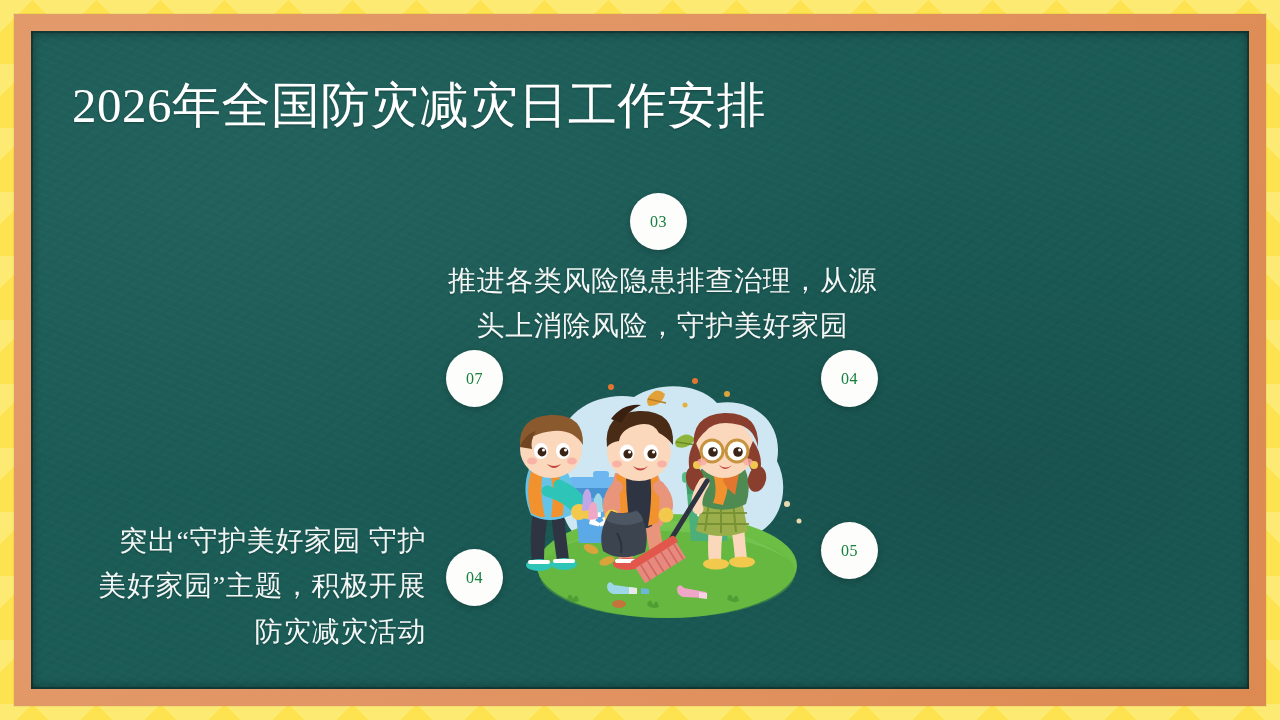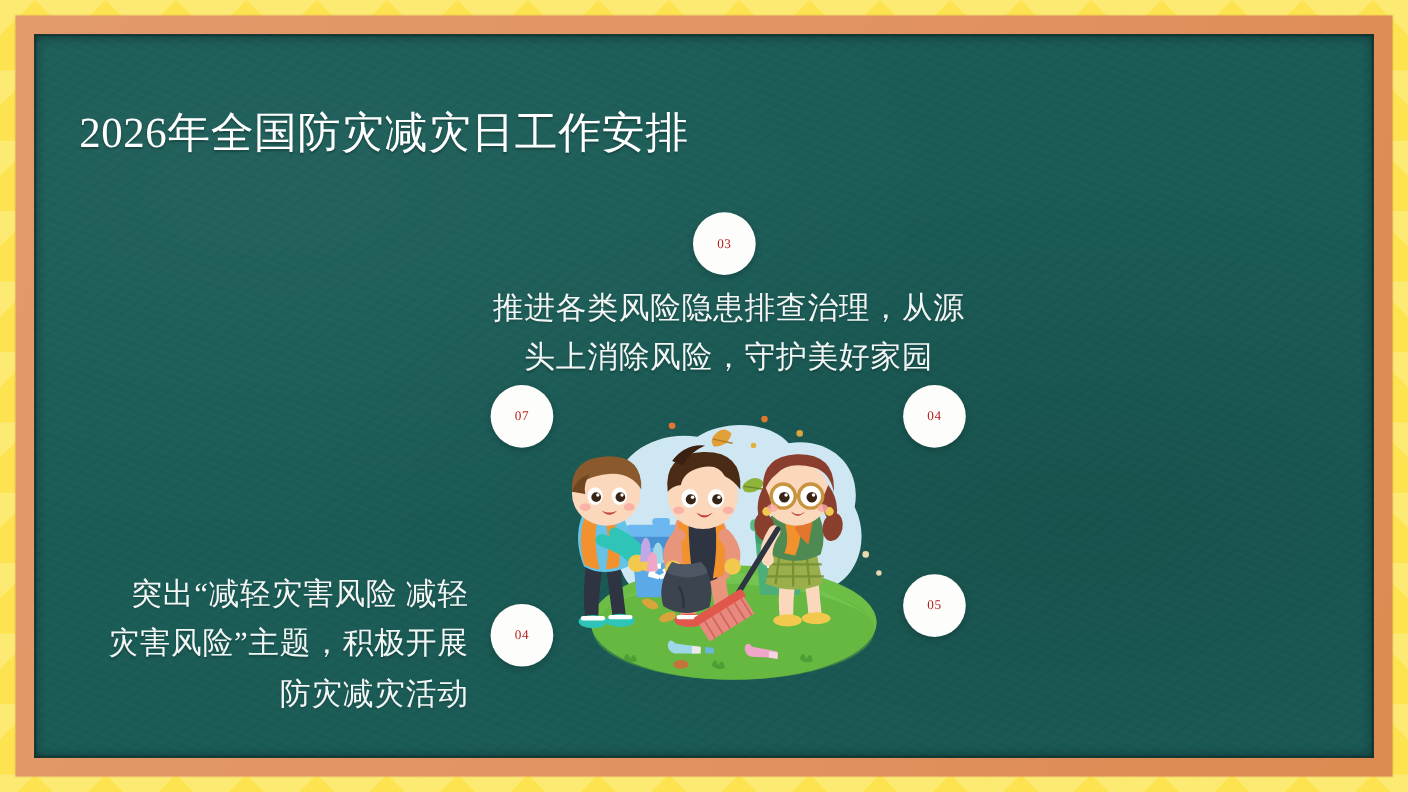--- a/index.html
+++ b/index.html
@@ -38,32 +38,32 @@
       repeating-linear-gradient(22deg,rgba(255,255,255,.012) 0px,rgba(255,255,255,.012) 2px,transparent 2px,transparent 7px),
       repeating-linear-gradient(-38deg,rgba(0,0,0,.022) 0px,rgba(0,0,0,.022) 3px,transparent 3px,transparent 9px);
     box-shadow:inset 0 0 0 2px rgba(0,0,0,.22),
                inset 0 3px 10px rgba(0,0,0,.30),
                inset 0 -3px 10px rgba(0,0,0,.22);
     overflow:hidden;
   }
 
   
   .title{
-    position:absolute;left:41px;top:67px;
-    font-size:39px;line-height:1.25;letter-spacing:.5px;
+    position:absolute;left:41px;top:44px;
+    font-size:49px;line-height:1.25;letter-spacing:.5px;
     color:#FFFFFF;white-space:nowrap;
     text-shadow:0 1px 2px rgba(0,0,0,.28);
   }
 
   
   .num-circle{
     position:absolute;width:57px;height:57px;border-radius:50%;
     background:#FDFDFB;
     display:flex;align-items:center;justify-content:center;
-    font-size:12px;color:#b91c1c;letter-spacing:.5px;
+    font-size:16px;color:#15803d;letter-spacing:.5px;
     box-shadow:0 2px 7px rgba(0,0,0,.22);
   }
   #circle-01{left:415px;top:518px;}
   #circle-02{left:415px;top:319px;}
   #circle-03{left:599px;top:162px;}
   #circle-04{left:790px;top:319px;}
   #circle-05{left:790px;top:491px;}
 
   
   .item-text{
@@ -280,17 +280,17 @@
         <path d="M228,238 q3,-9 6,0 q4,-8 6,2 q-7,3 -12,-2Z" fill="#4E9E34"></path>
       </svg>
     </div>
 
     <div class="num-circle" id="circle-01">04</div>
     <div class="num-circle" id="circle-02">07</div>
     <div class="num-circle" id="circle-03">03</div>
     <div class="num-circle" id="circle-04">04</div>
     <div class="num-circle" id="circle-05">05</div>
 
-    <div class="item-text" id="text-01">突出“减轻灾害风险 减轻灾害风险”主题，积极开展防灾减灾活动</div>
+    <div class="item-text" id="text-01">突出“守护美好家园 守护美好家园”主题，积极开展防灾减灾活动</div>
     <div class="item-text" id="text-03">推进各类风险隐患排查治理，从源头上消除风险，守护美好家园</div>
 
   </div>
 </div>
 
 </body></html>

